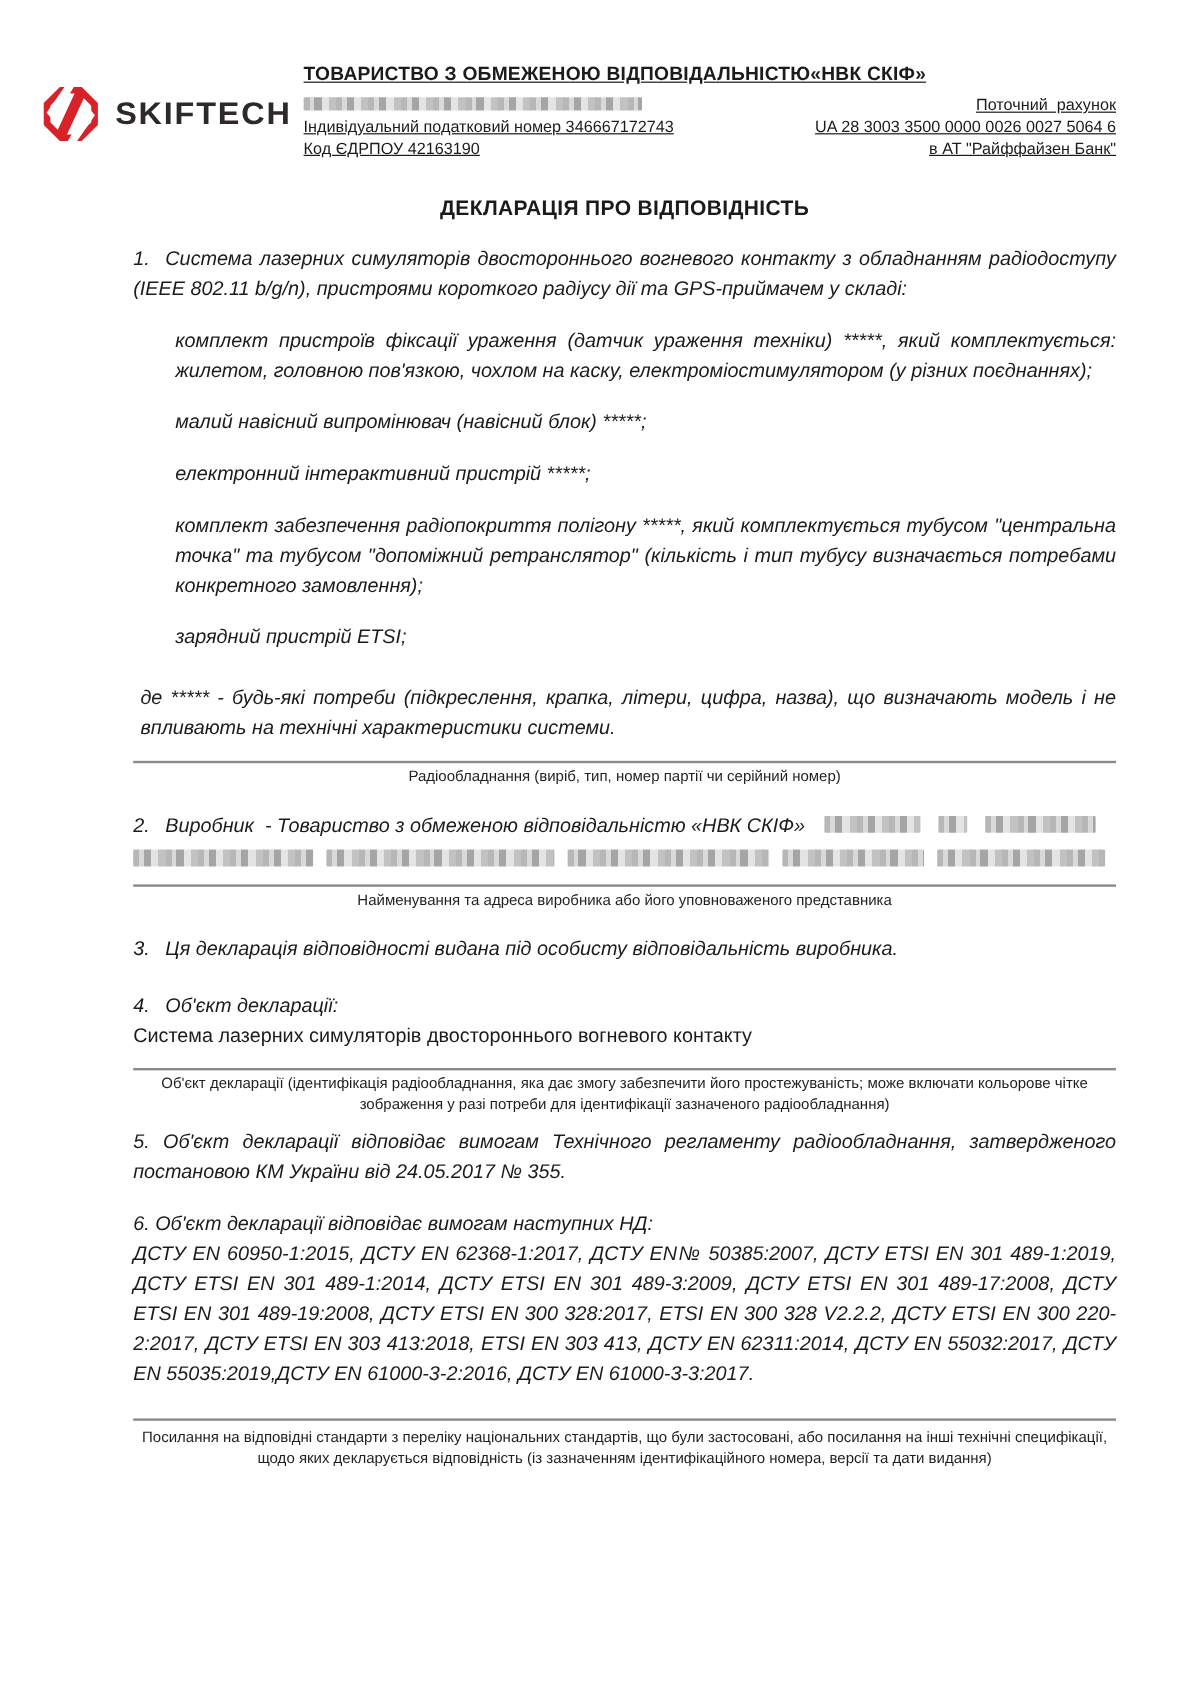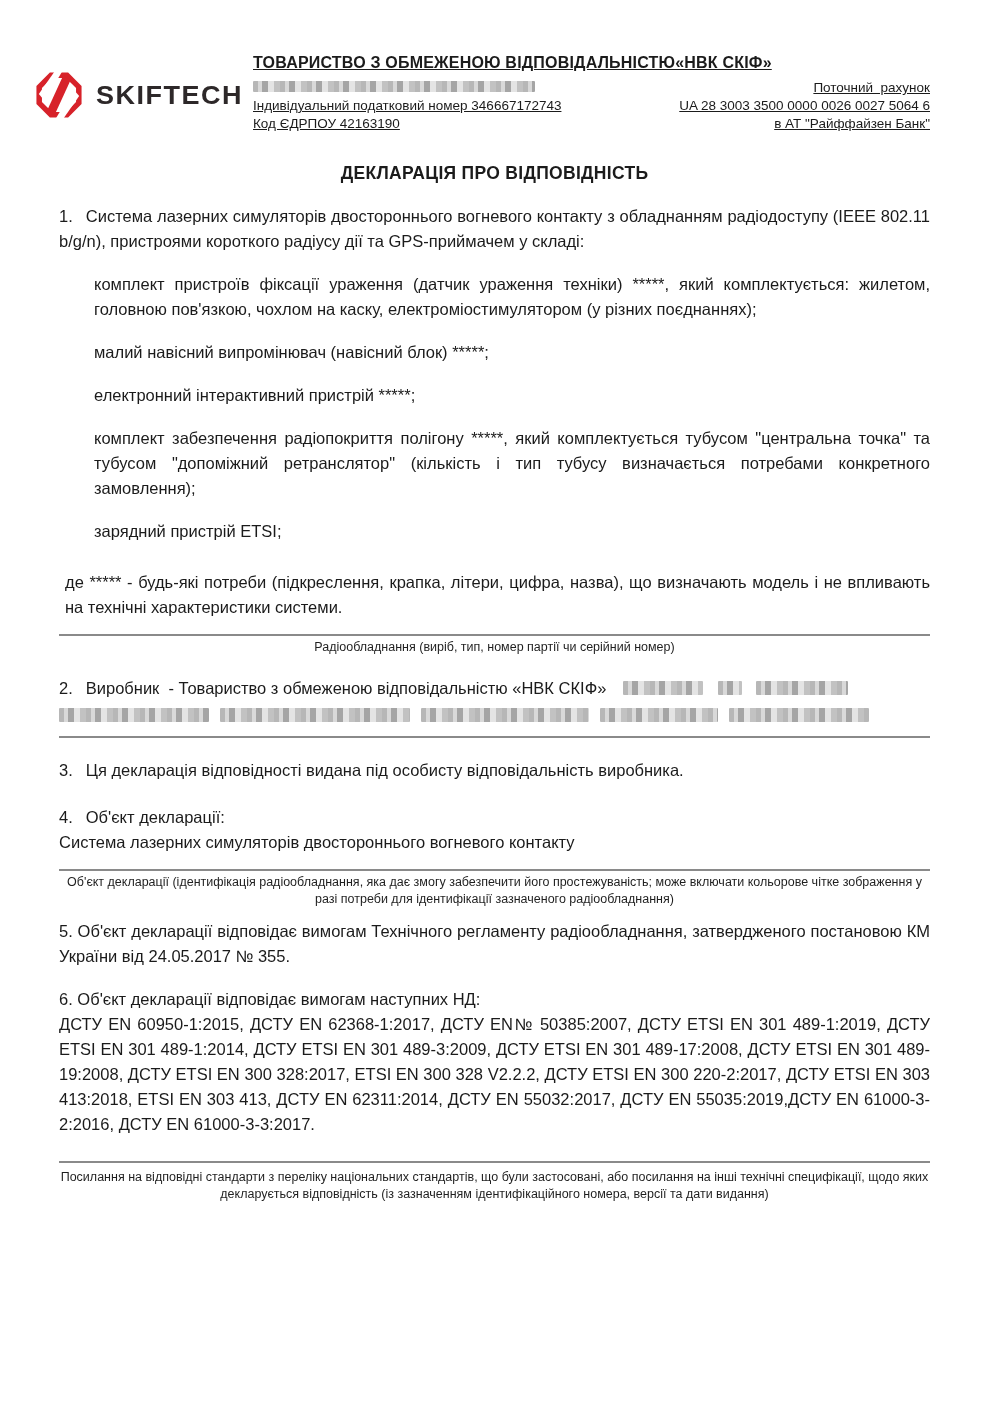--- a/index.html
+++ b/index.html
@@ -18,23 +18,23 @@
   .hleft{font-size:13.5px;line-height:18px;}
   .hright{font-size:13.5px;line-height:18px;text-align:right;}
 
   .redact{
     display:inline-block;height:11px;border-radius:1px;opacity:.8;vertical-align:baseline;
     background:repeating-linear-gradient(90deg,#a6a6a6 0 5px,#d0d0d0 5px 9px,#8f8f8f 9px 15px,#dedede 15px 21px,#b3b3b3 21px 27px);
     filter:blur(.5px);
   }
   .redact.tall{height:14px;transform:translateY(1px);}
 
-  .content{padding:0 70px 0 59px;}
+  .content{padding:0 70px 0 111px;}
   .title{text-align:center;font-weight:bold;font-size:17.5px;letter-spacing:.3px;margin-top:30px;}
-  .para{font-size:16.5px;line-height:25px;text-align:justify;margin-top:20px;}
+  .para{font-size:16.5px;line-height:25px;text-align:justify;margin-top:20px;font-style:italic;}
   .num{padding-right:13px;}
   .items{margin-left:35px;}
   .items .para{margin-top:18px;}
   .note{padding-left:6px;margin-top:26px;}
   .divider{border:none;border-top:2px solid #8a8a8a;margin:14px 0 0 0;}
   .caption{font-size:12.5px;line-height:17px;text-align:center;margin-top:3px;color:#1f1f1f;}
   .objline{font-weight:normal;font-size:16.5px;line-height:25px;margin-top:0;}
   .producer-line2{margin-top:6px;line-height:14px;}
   .producer-line2 .redact{margin-right:11px;}
   .standards{margin-top:0;}
@@ -90,20 +90,21 @@
   <div class="para"><span class="num">2.</span><span>Виробник&nbsp; - Товариство з обмеженою відповідальністю «НВК СКІФ»</span>
     <span class="redact tall" style="width:80px;margin-left:12px"></span>
     <span class="redact tall" style="width:24px;margin-left:10px"></span>
     <span class="redact tall" style="width:92px;margin-left:10px"></span>
     <div class="producer-line2">
       <span class="redact tall" style="width:150px"></span><span class="redact tall" style="width:190px"></span><span class="redact tall" style="width:168px"></span><span class="redact tall" style="width:118px"></span><span class="redact tall" style="width:140px;margin-right:0"></span>
     </div>
   </div>
 
   <hr class="divider">
+  <div class="caption">Найменування та адреса виробника або його уповноваженого представника</div>
 
   <div class="para"><span class="num">3.</span><span>Ця декларація відповідності видана під особисту відповідальність виробника.</span></div>
 
   <div class="para" style="margin-top:22px"><span class="num">4.</span><span>Об'єкт декларації:</span></div>
   <div class="objline">Система лазерних симуляторів двостороннього вогневого контакту</div>
 
   <hr class="divider">
   <div class="caption">Об'єкт декларації (ідентифікація радіообладнання, яка дає змогу забезпечити його простежуваність; може включати кольорове чітке зображення у разі потреби для ідентифікації зазначеного радіообладнання)</div>
 
   <div class="para" style="margin-top:11px">5. Об'єкт декларації відповідає вимогам Технічного регламенту радіообладнання, затвердженого постановою КМ України від 24.05.2017 № 355.</div>

